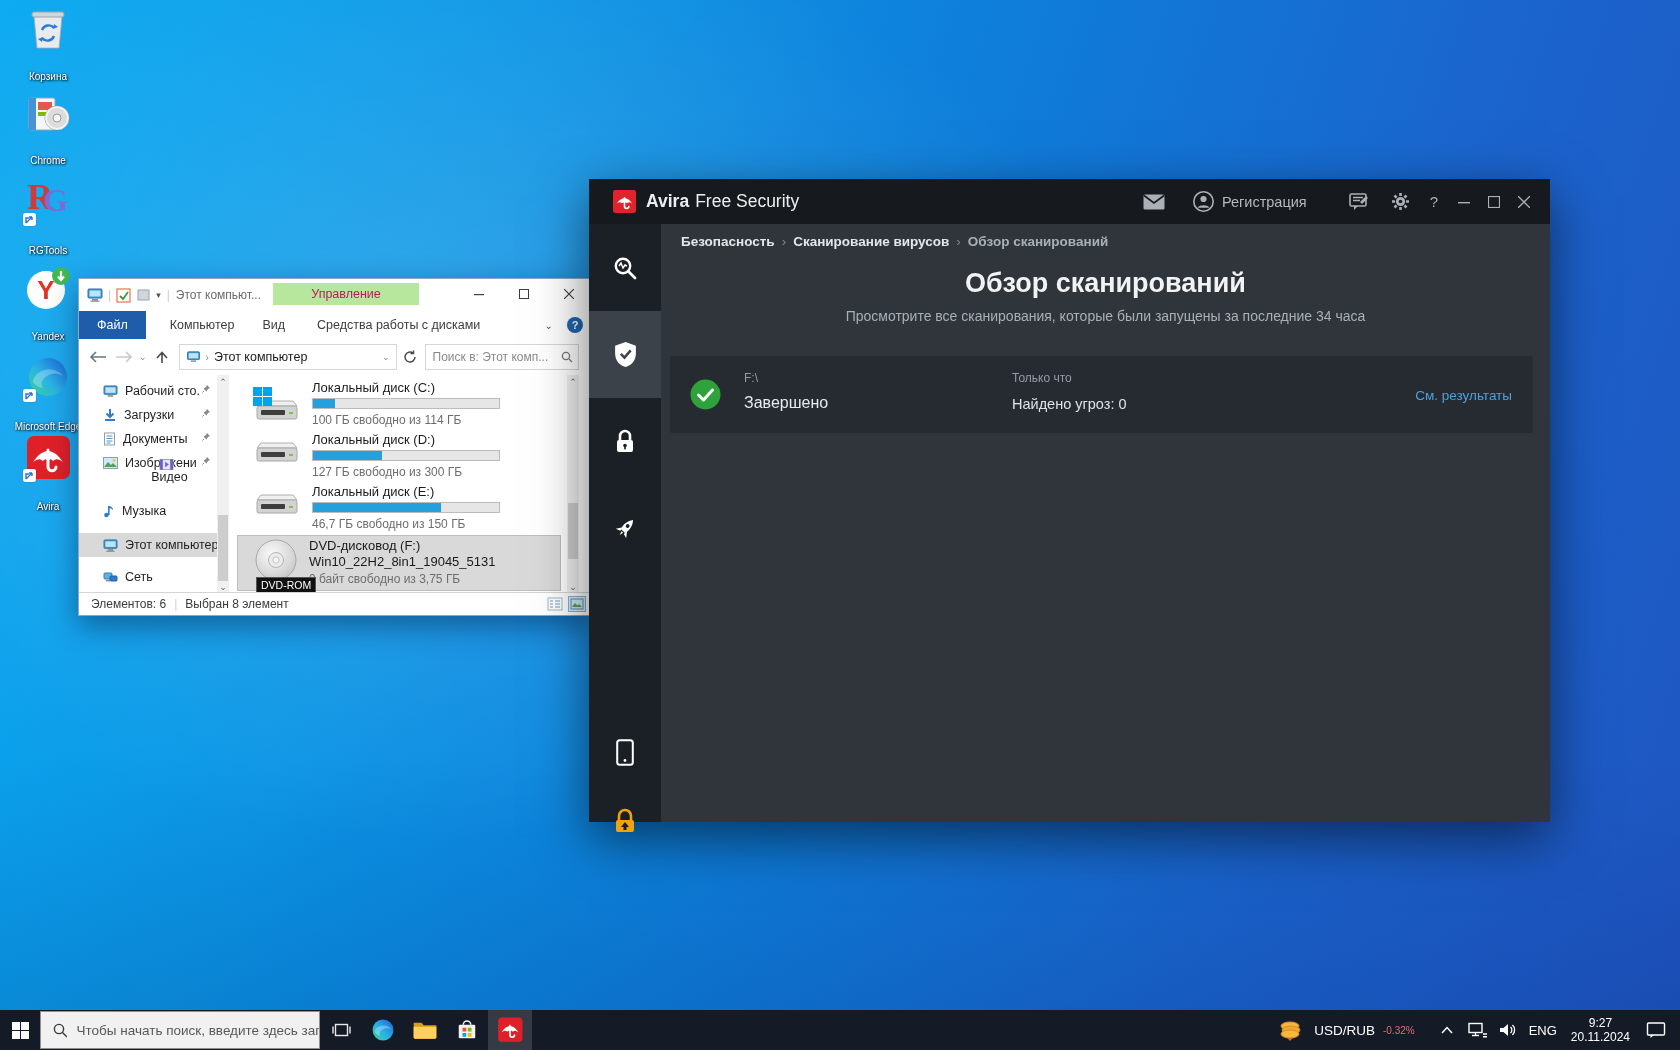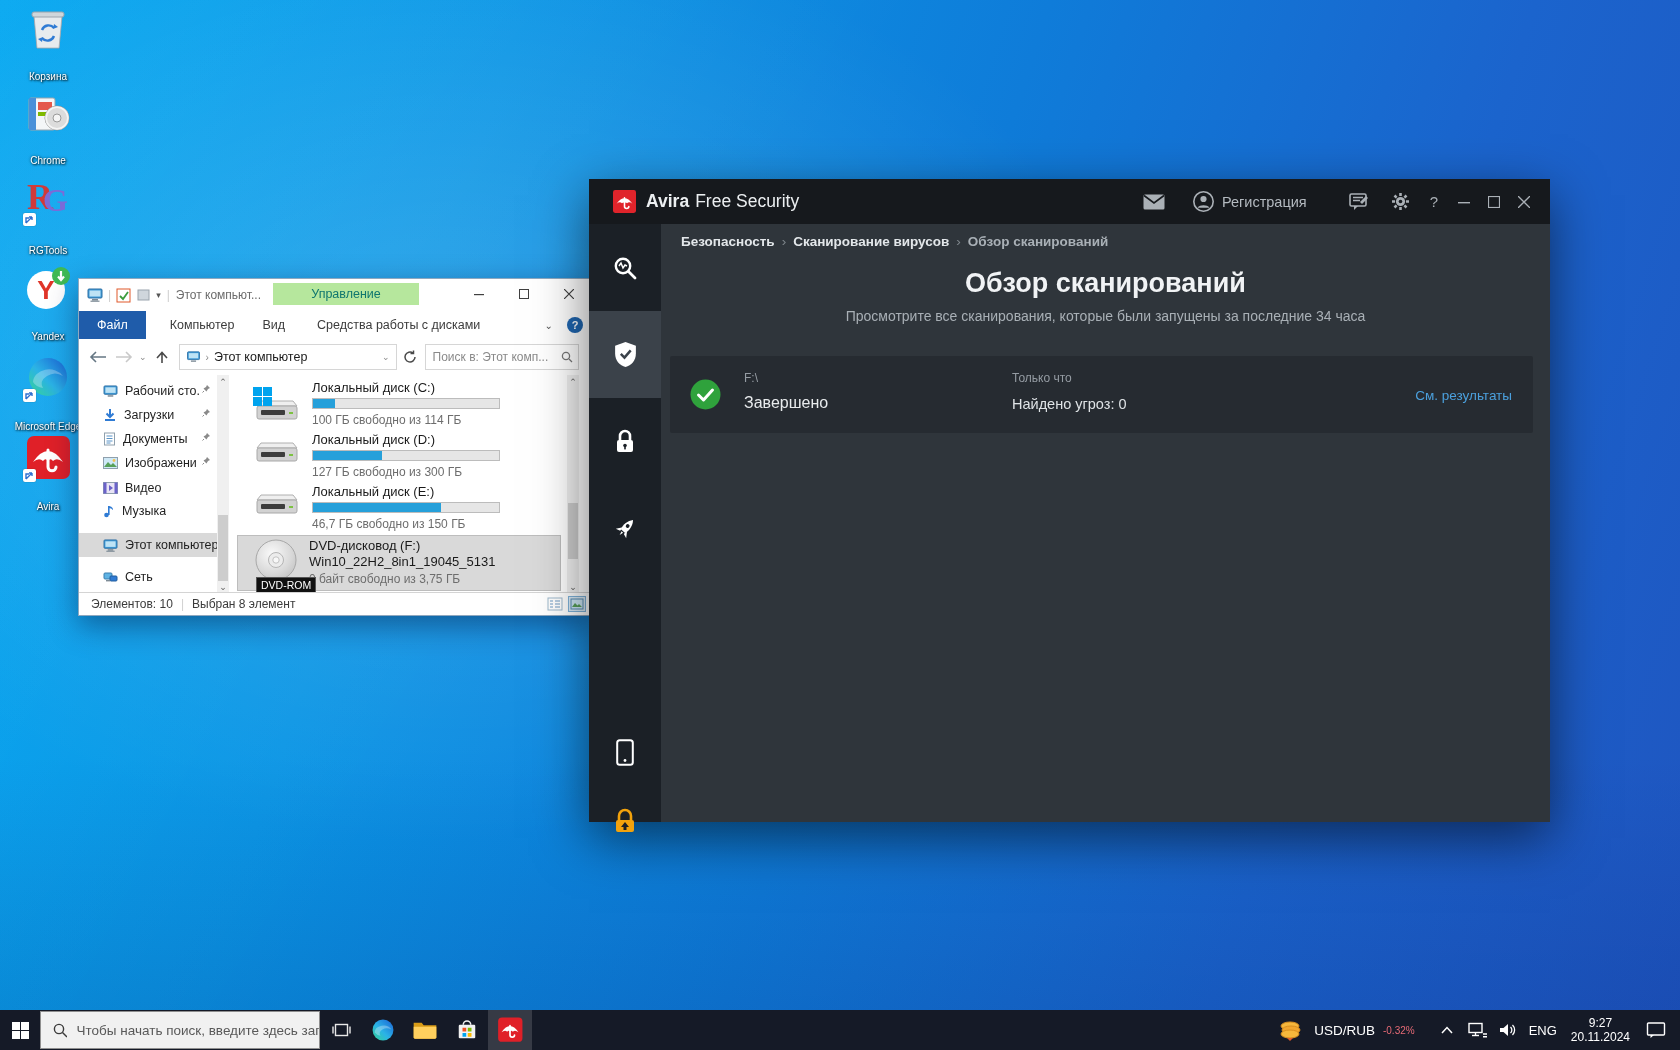--- a/index.html
+++ b/index.html
@@ -29,21 +29,21 @@
 
   
   .wbtn{display:flex;align-items:center;justify-content:center;}
 
   
   .xw{position:absolute;left:78px;top:278px;width:512px;height:336px;background:#fff;
     border:1px solid #8fa8bf;box-shadow:0 10px 28px rgba(0,20,60,.45);font-size:12px;color:#1a1a1a;}
   .xw-title{position:absolute;left:0;top:0;right:0;height:32px;background:#fff;display:flex;align-items:center;}
   .xw-title .ttxt{color:#6b6b6b;font-size:12px;margin-left:8px;}
   .xw-ctx{position:absolute;left:194px;top:4px;width:146px;height:22px;background:#b6e79d;
-    display:flex;align-items:center;justify-content:center;font-size:12.5px;color:#0f766e;}
+    display:flex;align-items:center;justify-content:center;font-size:12.5px;color:#be185d;}
   .xw-ctrl{position:absolute;top:0;right:0;height:30px;display:flex;}
   .xw-ctrl .wbtn{width:45px;height:30px;color:#404040;}
   .xw-tabs{position:absolute;left:0;top:32px;right:0;height:28px;background:#fff;border-bottom:1px solid #e3e3e3;display:flex;align-items:stretch;}
   .xtab{display:flex;align-items:center;padding:0 14px;font-size:12.5px;color:#3c3c3c;}
   .xtab.file{background:#1f5caa;color:#fff;padding:12px 18px;margin-right:10px;}
   .xw-addr{position:absolute;left:0;top:60px;right:0;height:36px;background:#fff;display:flex;align-items:center;}
   .afield{height:24px;border:1px solid #d6d6d6;background:#fff;display:flex;align-items:center;}
   .xw-body{position:absolute;left:0;top:96px;right:0;height:218px;background:#fff;overflow:hidden;}
   .nav{position:absolute;left:0;top:0;width:152px;height:218px;}
   .nrow{position:absolute;left:0;width:150px;height:24px;display:flex;align-items:center;padding-left:24px;box-sizing:border-box;}
@@ -351,21 +351,21 @@
             <circle cx="11" cy="3.5" r="1.4" fill="#f2c14e"></circle>
           </svg>
         <span class="nlbl">Изображени</span>
         <span class="pin">
             <svg width="9" height="9" viewBox="0 0 9 9">
               <path d="M5 1 L8 4 L6 5 L4.5 7.5 L1.5 4.5 L4 3 Z" fill="#8a8a8a"></path>
               <path d="M2 7 L0.5 8.5" stroke="#8a8a8a"></path>
             </svg>
           </span>
       </div>
-      <div class="nrow" style="top:101px;">
+      <div class="nrow" style="top:84px;flex-direction:column;">
         <svg width="15" height="12" viewBox="0 0 15 12">
             <rect x="0.5" y="0.5" width="14" height="11" fill="#e8e4f5" stroke="#8fa0ad"></rect>
             <rect x="0.5" y="0.5" width="3" height="11" fill="#6b62c9"></rect>
             <rect x="11.5" y="0.5" width="3" height="11" fill="#6b62c9"></rect>
             <path d="M6 3 L10 6 L6 9 Z" fill="#6b62c9"></path>
           </svg>
         <span class="nlbl">Видео</span>
       </div>
       <div class="nrow" style="top:124px;">
         <svg width="12" height="14" viewBox="0 0 12 14">
@@ -479,21 +479,21 @@
 
       <div class="vscroll" style="left:334px;top:0;height:218px;">
         <div class="sarrow" style="top:0;">⌃</div>
         <div class="vthumb" style="top:128px;height:56px;"></div>
         <div class="sarrow" style="bottom:0;">⌄</div>
       </div>
     </div>
   </div>
 
   <div class="xw-status">
-    <span style="margin-left:12px;">Элементов: 10</span>
+    <span style="margin-left:12px;">Элементов: 6</span>
     <span style="margin:0 8px;color:#d0d0d0;">|</span>
     <span>Выбран 8 элемент</span>
     <span style="margin-left:auto;margin-right:6px;display:flex;gap:6px;">
       <span>
           <svg width="16" height="14" viewBox="0 0 16 14">
             <rect x="1" y="1" width="14" height="12" fill="none" stroke="#9db8cc"></rect>
             <path d="M3 4 h3 M8 4 h5 M3 7 h3 M8 7 h5 M3 10 h3 M8 10 h5" stroke="#6f9cc4" stroke-width="1.2"></path>
           </svg>
         </span>
       <span style="outline:1px solid #7fb2d9;background:#dcecf7;">

